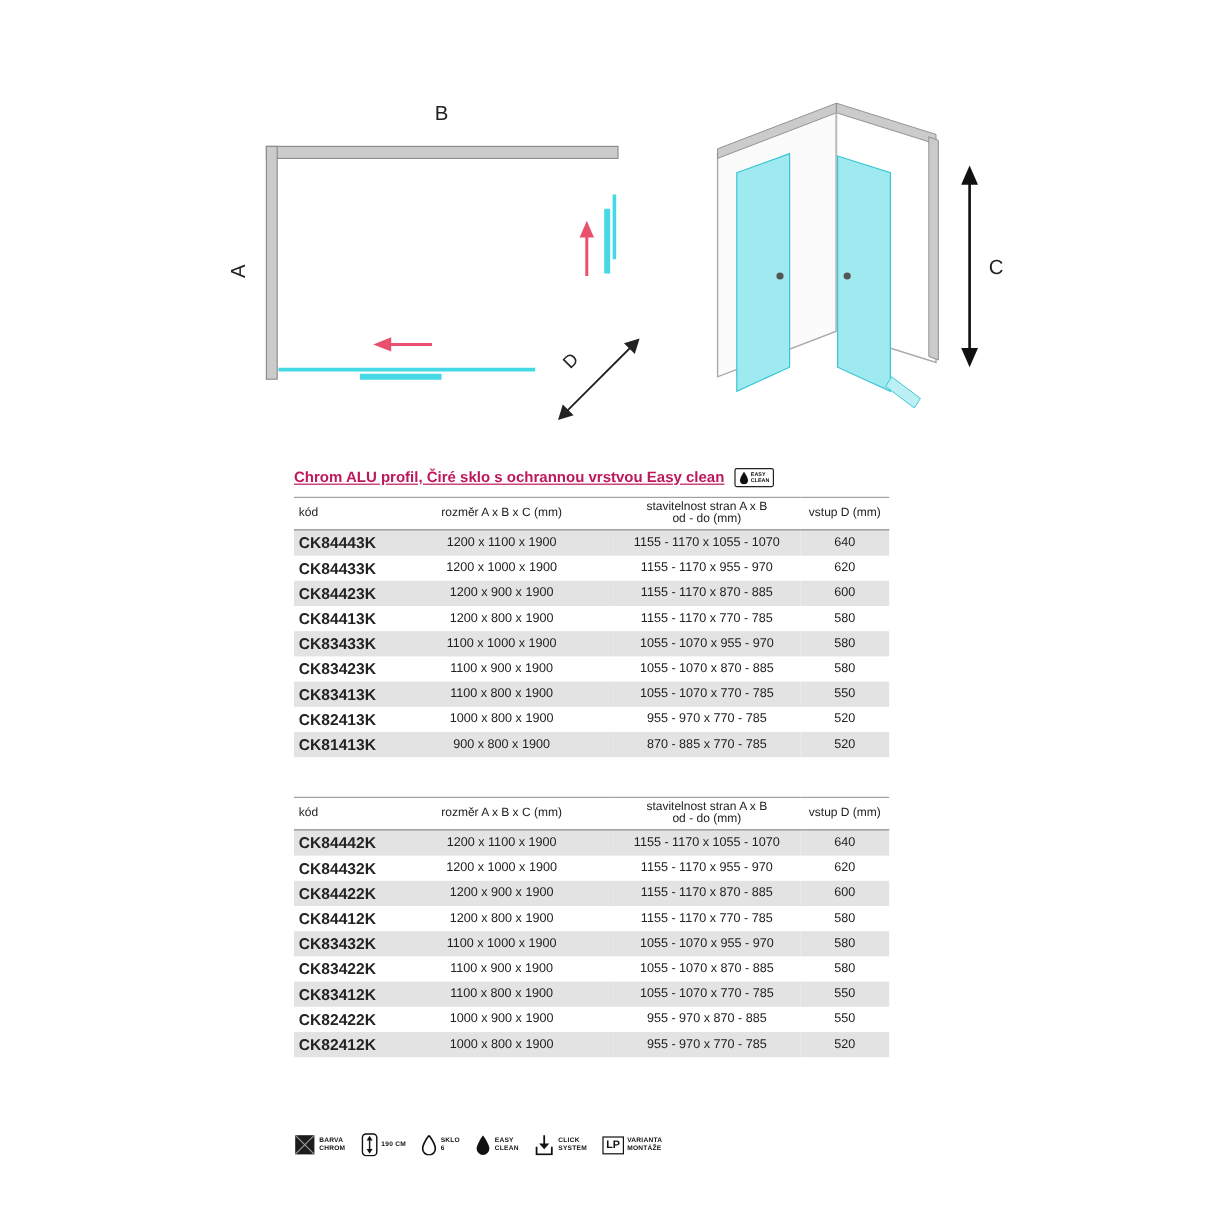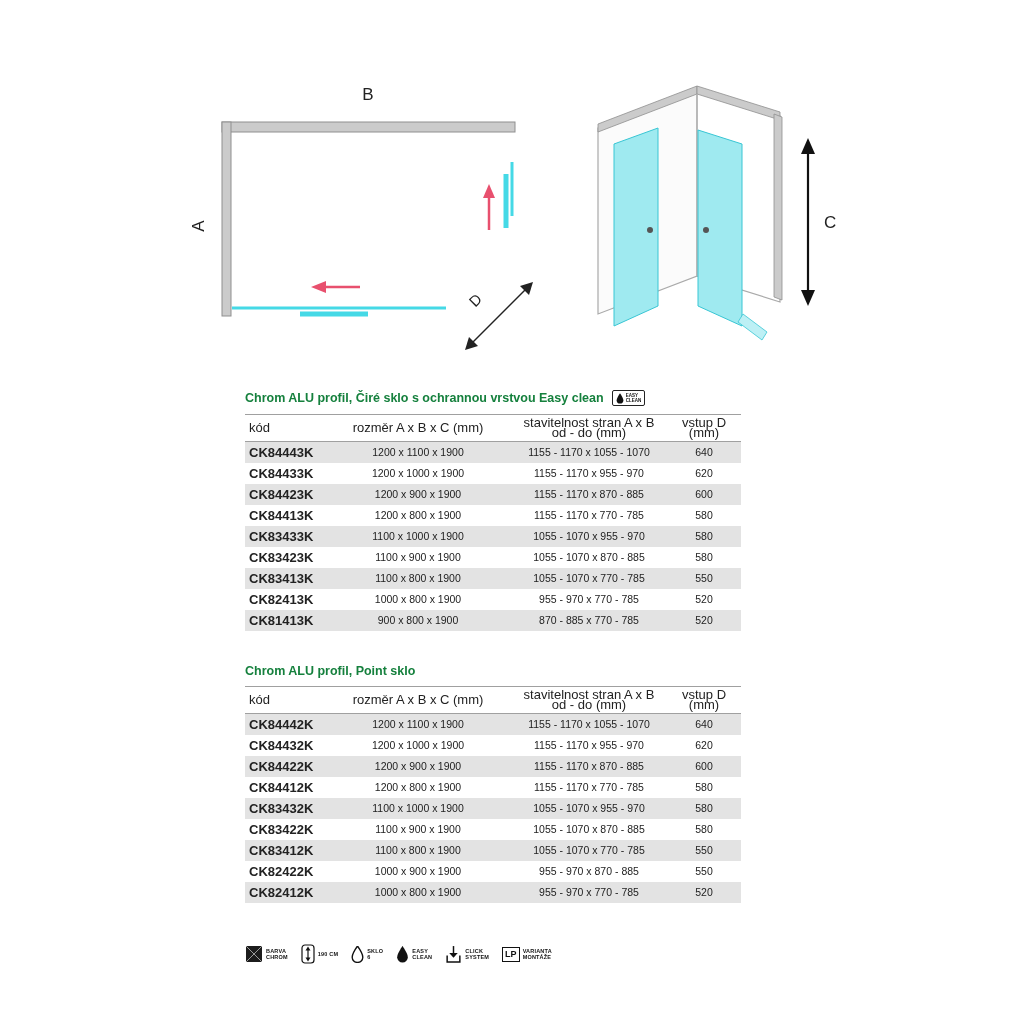--- a/index.html
+++ b/index.html
@@ -8,28 +8,28 @@
     font-family:"Liberation Sans",sans-serif;color:#1c1c28;overflow:hidden;
   }
   svg text{font-family:"Liberation Sans",sans-serif;fill:#222;}
   .plan-svg{position:absolute;left:190px;top:78px;}
   .iso-svg{position:absolute;left:580px;top:78px;}
 
   .section{position:absolute;left:245px;width:496px;}
   .sec1{top:390px;}
   .sec2{top:664px;}
   .title-row{display:flex;align-items:center;gap:8px;margin:0 0 8px 0;}
-  .sec-title{font-size:12.5px;font-weight:bold;color:#15803d;margin:0;}
+  .sec-title{font-size:12.5px;font-weight:bold;color:#be185d;margin:0;text-decoration:underline;}
   .badge{display:inline-flex;align-items:center;gap:2px;border:1px solid #222;border-radius:2px;padding:1px 3px;height:12px;}
   .badge-txt{display:flex;flex-direction:column;font-size:4.5px;line-height:5px;font-weight:bold;color:#111;}
 
   table{border-collapse:collapse;width:496px;table-layout:fixed;}
   col.c0{width:80px;}col.c1{width:186px;}col.c2{width:156px;}col.c3{width:74px;}
   th{
-    font-size:13px;font-weight:normal;color:#222;text-align:center;vertical-align:middle;
+    font-size:10px;font-weight:normal;color:#222;text-align:center;vertical-align:middle;
     border-top:1px solid #a0a0a0;border-bottom:1px solid #a0a0a0;
     padding:3px 2px;white-space:pre-line;line-height:10px;
   }
   th:first-child{text-align:left;padding-left:4px;}
   td{font-size:10.5px;color:#222;text-align:center;padding:3px 2px;line-height:15px;}
   td:first-child{text-align:left;font-weight:bold;font-size:13px;padding-left:4px;}
   tbody tr:nth-child(odd){background:#e3e3e3;}
 
   .footer{position:absolute;left:245px;top:944px;display:flex;align-items:center;gap:13px;}
   .feat{display:flex;align-items:center;gap:3px;}
@@ -178,23 +178,20 @@
             <td>CK81413K</td>
             <td>900 x 800 x 1900</td>
             <td>870 - 885 x 770 - 785</td>
             <td>520</td>
           </tr>
         </tbody>
     </table>
   </div>
 
   <div class="section sec2">
-    <div class="title-row">
-      <h2 class="sec-title">Chrom ALU profil, Point sklo</h2>
-    </div>
     <table>
       <colgroup>
           <col class="c0">
           <col class="c1">
           <col class="c2">
           <col class="c3">
         </colgroup>
       <thead>
         <tr>
           <th>kód</th>

